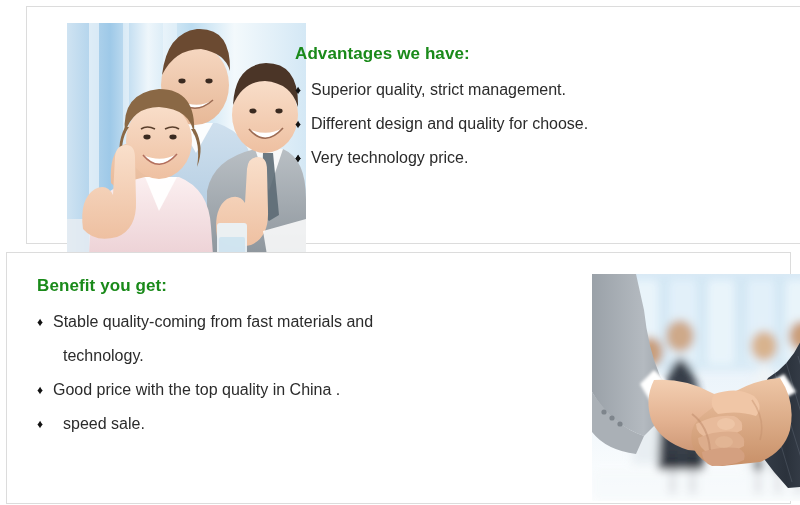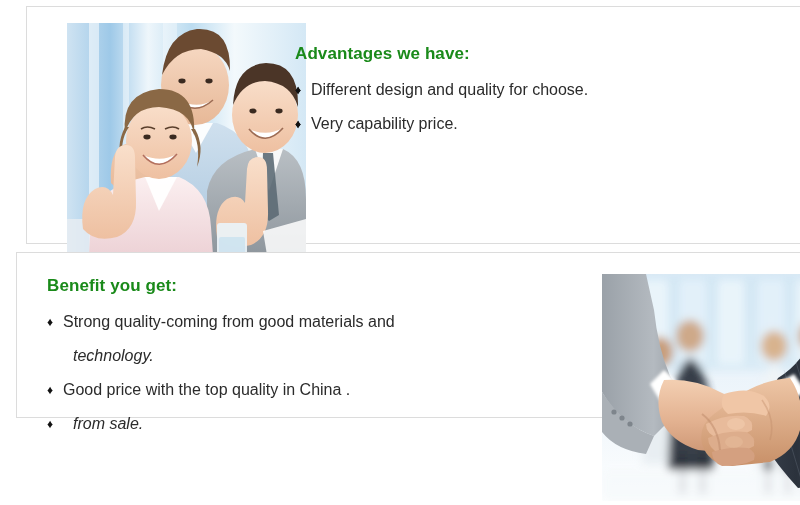--- a/index.html
+++ b/index.html
@@ -31,24 +31,24 @@
     border: 1px solid #dcdcdc;
   }
   .card--advantages {
     left: 6px;
     top: 6px;
     width: 785px;
     height: 238px;
     margin-left: 20px;
   }
   .card--benefits {
-    left: 16px;
+    left: 6px;
     top: 252px;
     width: 785px;
-    height: 166px;
+    height: 252px;
   }
 
   
   .photo {
     position: absolute;
     overflow: hidden;
     background: #eaf2f8;
   }
   .photo--team {
     left: 0px;
@@ -119,21 +119,20 @@
     line-height: 34px;
   }
   
   .bullet-item--wrap {
     white-space: normal;
     line-height: 34px;
   }
   .bullet-item--wrap .cont {
     display: block;
     padding-left: 10px;
-    font-style: italic;
   }
 </style>
 </head>
 <body>
 
 <div class="page">
 
   <section class="card card--advantages">
 
     <figure class="photo photo--team">
@@ -217,53 +216,54 @@
         <rect x="152" y="214" width="26" height="18" rx="2" fill="#cfe4ef" opacity="0.95"></rect>
         <path d="M196 208 L239 196 L239 232 L200 232 Z" fill="#ffffff" opacity="0.85"></path>
       </svg>
     </figure>
 
     <div class="text-block text-block--advantages">
       <h2 class="heading">Advantages we have:</h2>
       <ul class="bullet-list">
         <li class="bullet-item">
           <span class="diamond">♦</span>
+          <span>Superior quality, strict management.</span>
         </li>
         <li class="bullet-item">
           <span class="diamond">♦</span>
           <span>Different design and quality for choose.</span>
         </li>
         <li class="bullet-item">
           <span class="diamond">♦</span>
         </li>
         <li class="bullet-item">
           <span class="diamond">♦</span>
-          <span>Very capability price.</span>
+          <span>Very technology price.</span>
         </li>
       </ul>
     </div>
   </section>
 
   <section class="card card--benefits">
 
     <div class="text-block text-block--benefits">
       <h2 class="heading">Benefit you get:</h2>
       <ul class="bullet-list">
         <li class="bullet-item bullet-item--wrap">
           <span class="diamond">♦</span>
-          <span>Strong quality-coming from good materials and</span>
+          <span>Stable quality-coming from fast materials and</span>
           <span class="cont">technology.</span>
         </li>
         <li class="bullet-item">
           <span class="diamond">♦</span>
           <span>Good price with the top quality in China .</span>
         </li>
         <li class="bullet-item bullet-item--wrap">
           <span class="diamond">♦</span>
-          <span class="cont">from sale.</span>
+          <span class="cont">speed sale.</span>
         </li>
       </ul>
     </div>
 
     <figure class="photo photo--handshake">
       <svg class="photo-canvas" viewBox="0 0 239 227" preserveAspectRatio="xMidYMid slice">
         <defs>
           <linearGradient id="bgOffice" x1="0" y1="0" x2="0" y2="1">
             <stop offset="0%" stop-color="#dceaf6"></stop>
             <stop offset="40%" stop-color="#eaf3fa"></stop>

